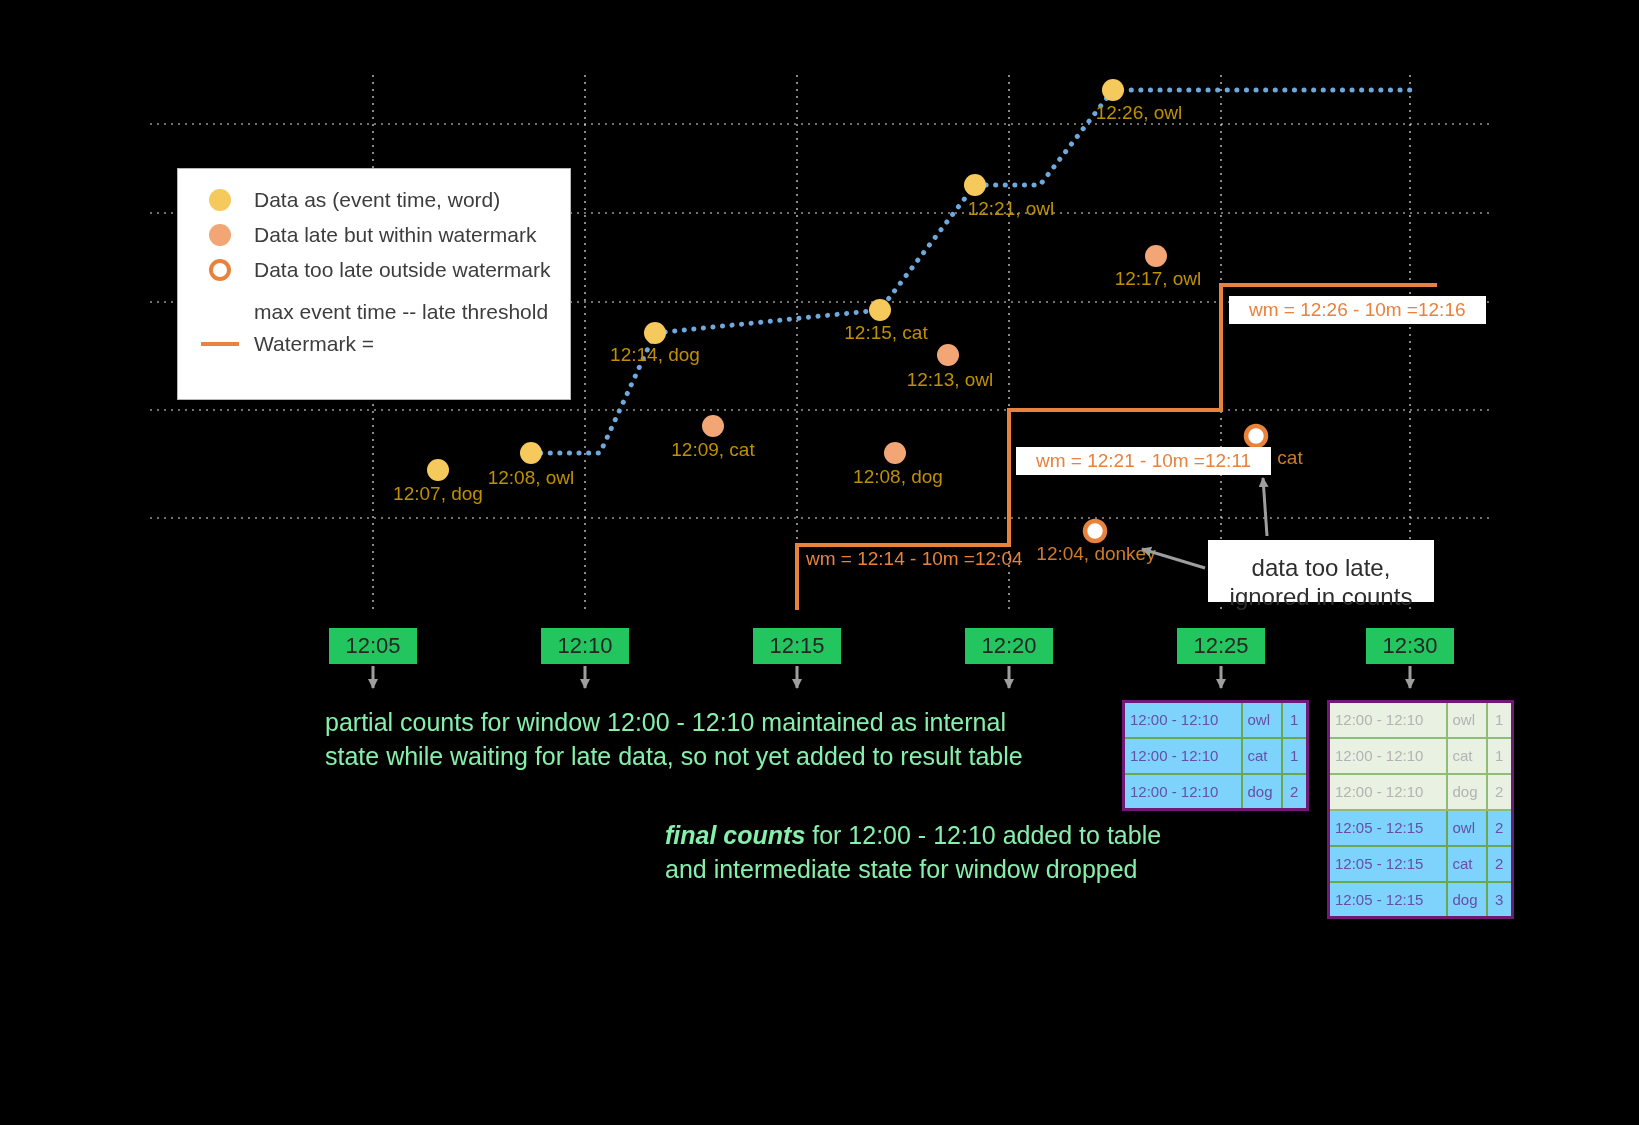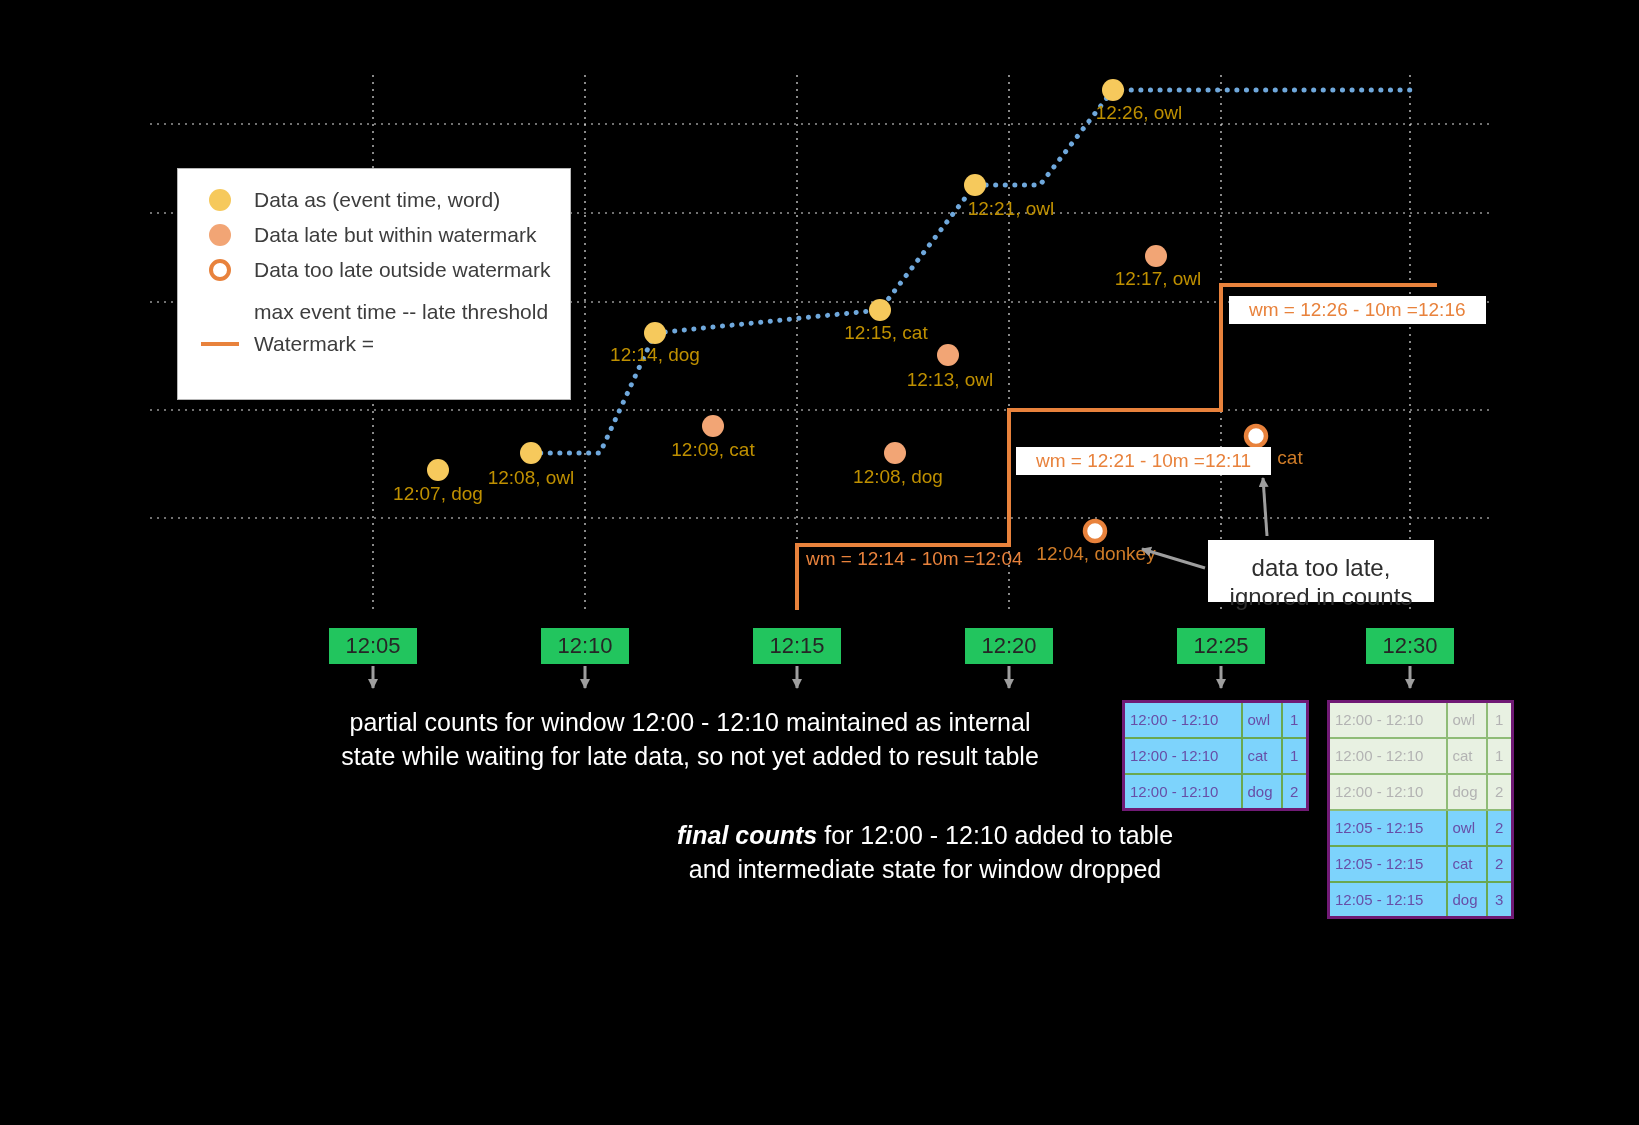--- a/index.html
+++ b/index.html
@@ -31,21 +31,21 @@
   .ldot.ontime { background:#f6c95c; }
   .ldot.late   { background:#f2a575; }
   .ldot.toolate{ background:#fff; border:4px solid #e8823c; }
 
   .tick { position:absolute; top:628px; width:88px; height:36px; background:#22c55e; color:#262626;
           font-size:22px; line-height:36px; text-align:center; }
 
   .wm { position:absolute; color:#e8823c; font-size:19px; white-space:nowrap; }
   .wm.boxed { background:#fff; padding:3px 20px; }
 
-  .red { position:absolute; color:#ffffff; font-size:25px; line-height:34px; text-align:center; }
+  .red { position:absolute; color:#86efac; font-size:25px; line-height:34px; }
   .red .em { font-style:italic; font-weight:bold; }
 
   .toolate-box { left:1208px; top:540px; width:226px; height:62px; background:#fff; color:#2e2e2e;
                  font-size:24px; line-height:29px; text-align:center; padding-top:13px; }
 
   table.rtable { position:absolute; border-collapse:collapse; background:#7dd3fc;
                  border:3px solid #701a75; font-size:15px; color:#674ea7; }
   .rtable td { border:2px solid #6aa84f; height:36px; padding:0 5px; white-space:nowrap; }
   td.c-win   { width:118px; }
   td.c-word  { width:40px; }

